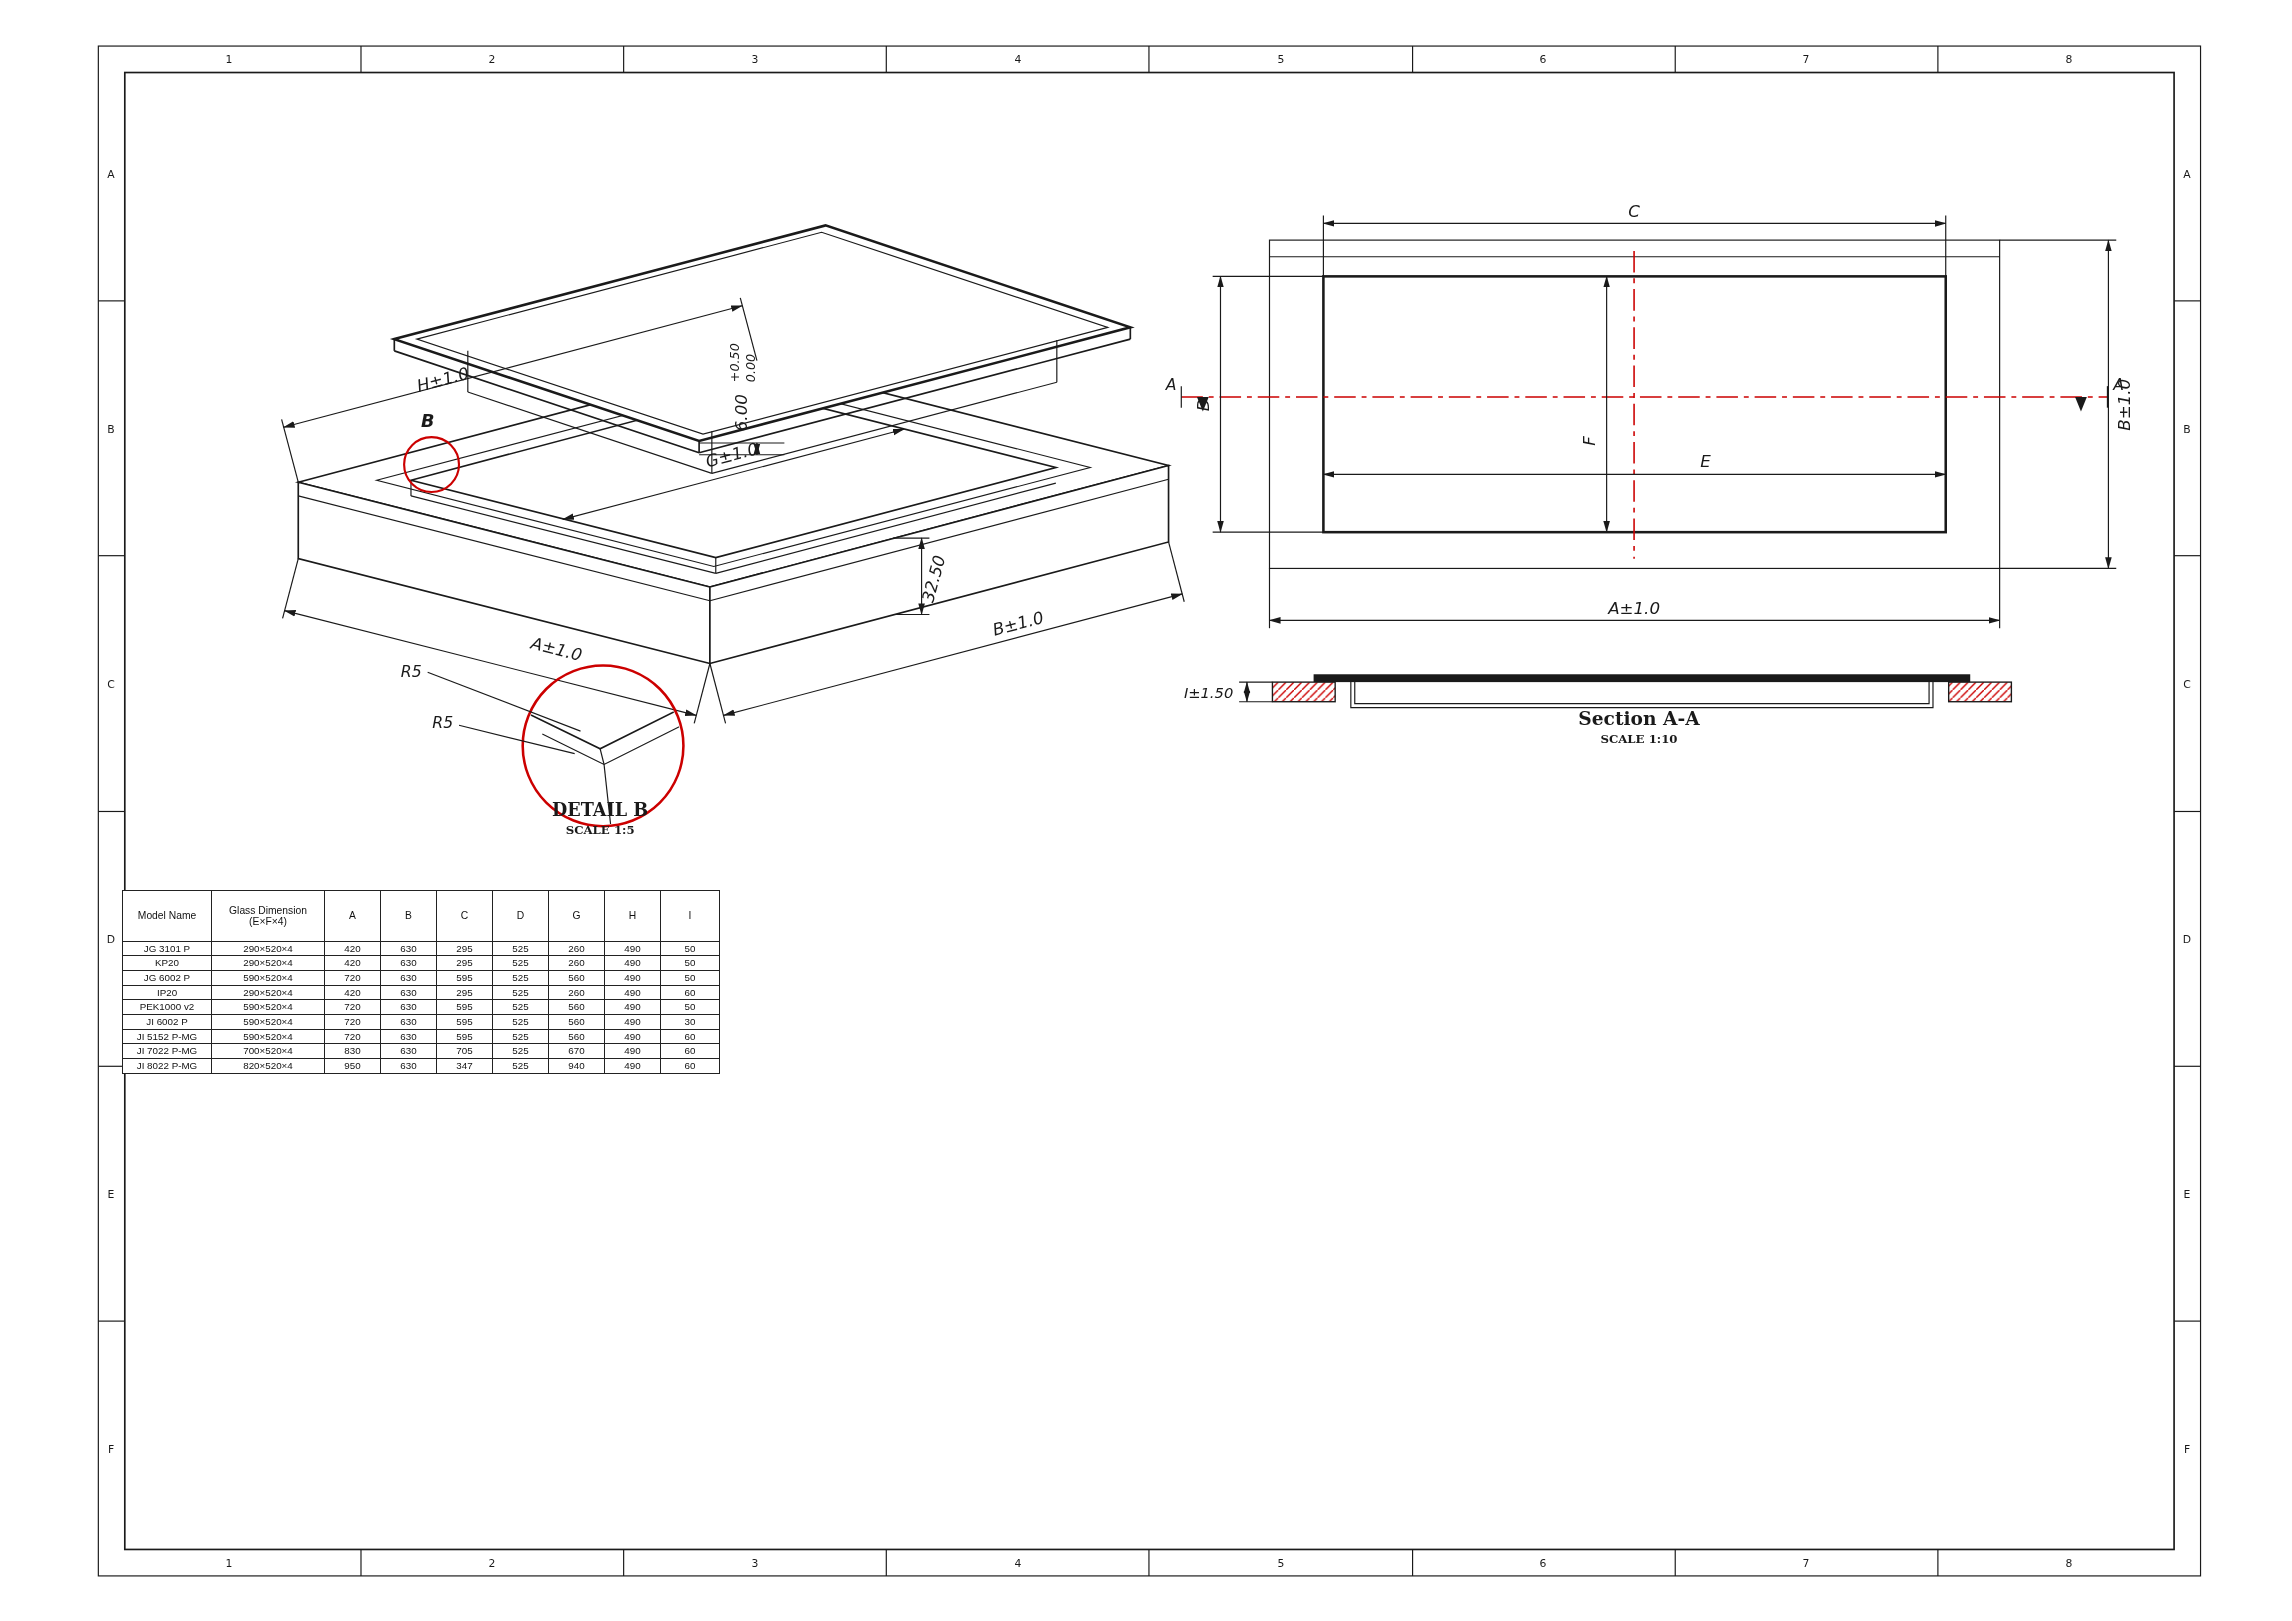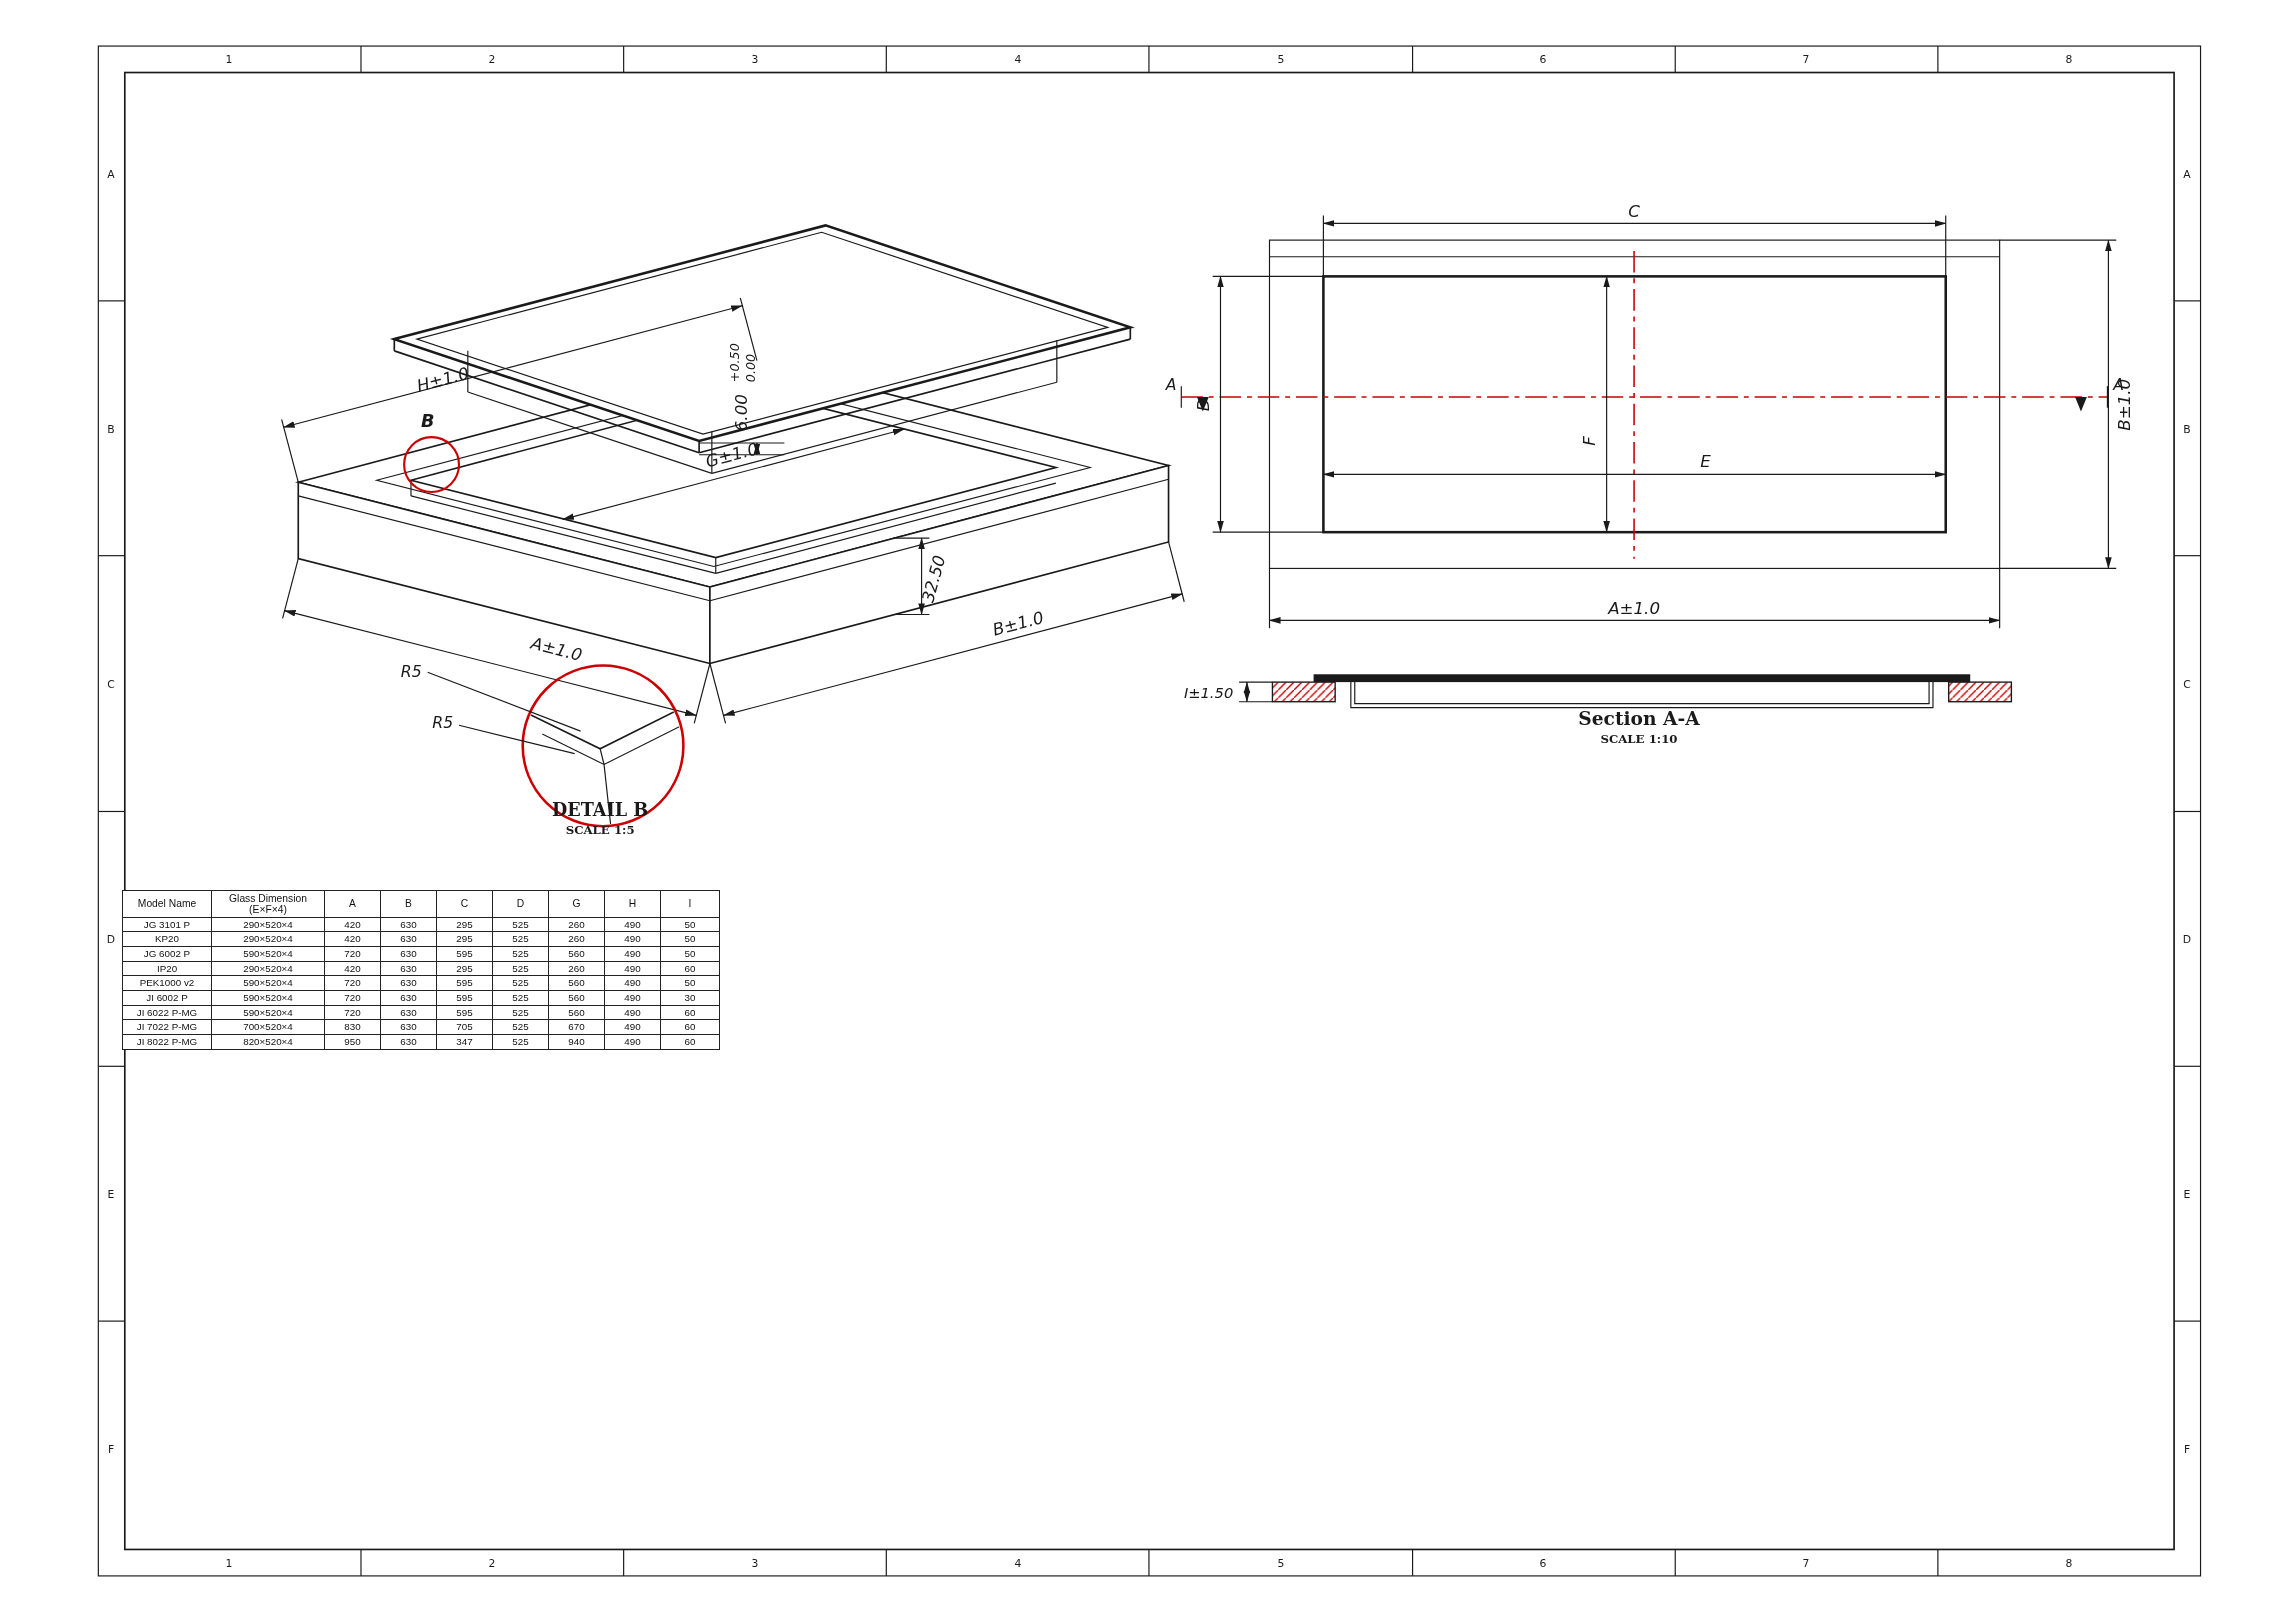--- a/index.html
+++ b/index.html
@@ -3,21 +3,21 @@
 <meta charset="utf-8">
 <style>
   html,body{margin:0;padding:0;background:#dcdcdc;}
   .sheet{position:relative;width:2293px;height:1621px;background:#ffffff;overflow:hidden;
          font-family:"DejaVu Sans",sans-serif;color:#1a1a1a;}
   svg.drawing{position:absolute;left:0;top:0;}
   .grid-lbl{position:absolute;transform:translate(-50%,-50%);font-size:10.8px;color:#1a1a1a;
             font-family:"DejaVu Sans",sans-serif;}
   .spec-table{position:absolute;left:122px;top:890px;width:596px;border-collapse:collapse;
               table-layout:fixed;font-family:"Liberation Sans",sans-serif;color:#111;background:#fff;}
-  .spec-table th{font-weight:400;font-size:10.3px;height:25.5px;border:1px solid #222;padding:0;text-align:center;}
+  .spec-table th{font-weight:400;font-size:10.3px;height:25.5px;border:1px solid #222;padding:12px;text-align:center;}
   .spec-table td{font-size:9.8px;height:13.7px;line-height:13.7px;text-align:center;border:1px solid #222;
                  padding:0;white-space:nowrap;overflow:hidden;}
   text{fill:#1a1a1a;}
   .dim{font-family:"DejaVu Sans",sans-serif;font-style:italic;font-size:17px;text-anchor:middle;}
   .dim-sm{font-family:"DejaVu Sans",sans-serif;font-style:italic;font-size:13px;text-anchor:middle;}
   .lead{font-family:"DejaVu Sans",sans-serif;font-style:italic;font-size:16px;}
   .vtitle{font-family:"DejaVu Serif",serif;font-weight:bold;font-size:19px;text-anchor:middle;}
   .vscale{font-family:"DejaVu Serif",serif;font-weight:bold;font-size:12px;text-anchor:middle;}
   .thin{stroke:#1a1a1a;stroke-width:1.2;fill:none;}
   .med{stroke:#1a1a1a;stroke-width:1.7;fill:none;}
@@ -358,21 +358,21 @@
           <td>590×520×4</td>
           <td>720</td>
           <td>630</td>
           <td>595</td>
           <td>525</td>
           <td>560</td>
           <td>490</td>
           <td>30</td>
         </tr>
         <tr>
-          <td>JI 6022 P-MG</td>
+          <td>JI 5152 P-MG</td>
           <td>590×520×4</td>
           <td>720</td>
           <td>630</td>
           <td>595</td>
           <td>525</td>
           <td>560</td>
           <td>490</td>
           <td>60</td>
         </tr>
         <tr>

